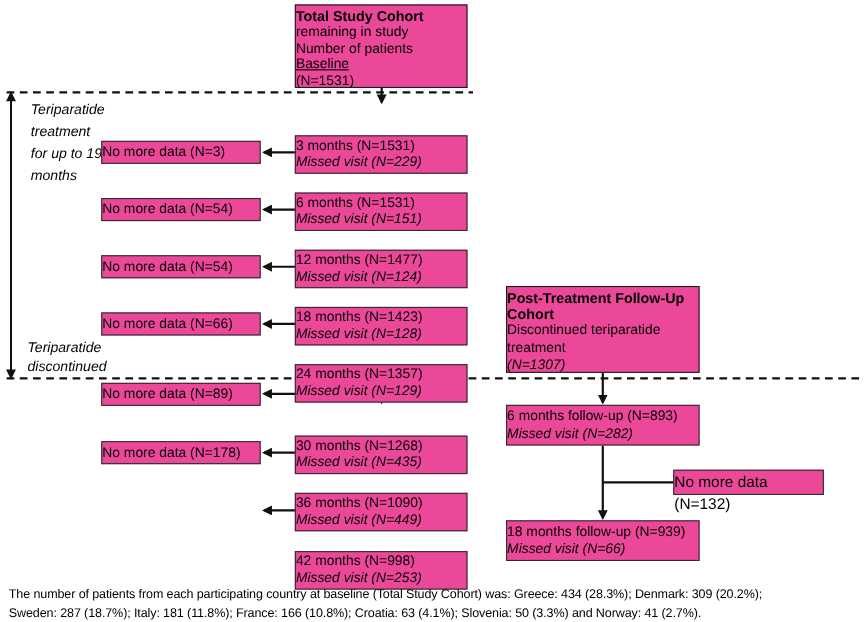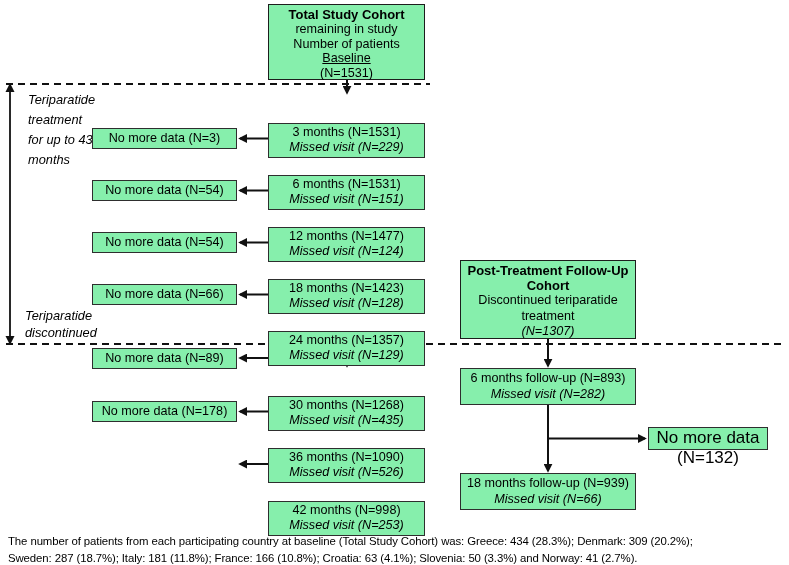--- a/index.html
+++ b/index.html
@@ -2,30 +2,30 @@
 <html><head>
 <meta charset="utf-8">
 <style>
   html,body{margin:0;padding:0;background:#fff;}
   .stage{
     position:relative;width:789px;height:565px;background:#ffffff;
     font-family:"Liberation Sans",sans-serif;color:#000;overflow:hidden;
   }
   svg.conn{position:absolute;left:0;top:0;}
   .box{
-    position:absolute;box-sizing:border-box;background:#86efac;
-    border:1.5px solid #2e2e2e;text-align:center;color:#000;
+    position:absolute;box-sizing:border-box;background:#ec4899;
+    border:1.5px solid #2e2e2e;color:#000;
   }
   
   .tp{left:268px;width:157px;height:35px;font-size:12.6px;line-height:15.4px;padding-top:1px;margin-top:28px;}
   
   .fu{left:460px;width:176px;height:37px;font-size:12.6px;line-height:15.6px;padding-top:2px;}
   
   .nmd{left:92px;width:145px;height:21px;font-size:12.6px;line-height:18px;}
-  .nmd132{left:648px;width:120px;height:23px;font-size:17px;line-height:20px;}
+  .nmd132{left:612px;width:137px;height:23px;font-size:14px;line-height:20px;}
   .cohort-top{font-size:12.6px;line-height:14.4px;padding-top:3px;border-color:#1d1d1d;}
   .cohort-fu{font-size:12.6px;line-height:15.2px;padding-top:2px;border-color:#1d1d1d;}
   .b{font-weight:bold;font-size:13px;}
   .it{font-style:italic;}
   .u{text-decoration:underline;}
   .phase{position:absolute;font-style:italic;font-size:12.8px;color:#000;}
   .footnote{position:absolute;font-size:11.4px;line-height:17px;letter-spacing:-0.1px;white-space:nowrap;color:#000;}
 </style>
 </head>
 <body>
@@ -82,21 +82,21 @@
     <div class="b">Total Study Cohort</div>
     <div>remaining in study</div>
     <div>Number of patients</div>
     <div class="u">Baseline</div>
     <div>(N=1531)</div>
   </div>
 
   <div class="phase" style="left:28px;top:90px;line-height:20px">
     <div>Teriparatide</div>
     <div>treatment</div>
-    <div>for up to 43</div>
+    <div>for up to 19</div>
     <div>months</div>
   </div>
   <div class="phase" style="left:25px;top:308px;line-height:16.5px">
     <div>Teriparatide</div>
     <div>discontinued</div>
   </div>
 
   <div class="box tp" style="top:95px">
     <div>3 months (N=1531)</div>
     <div class="it">Missed visit (N=229)</div>
@@ -116,21 +116,21 @@
   <div class="box tp" style="top:303px">
     <div>24 months (N=1357)</div>
     <div class="it">Missed visit (N=129)</div>
   </div>
   <div class="box tp" style="top:368px">
     <div>30 months (N=1268)</div>
     <div class="it">Missed visit (N=435)</div>
   </div>
   <div class="box tp" style="top:420px">
     <div>36 months (N=1090)</div>
-    <div class="it">Missed visit (N=526)</div>
+    <div class="it">Missed visit (N=449)</div>
   </div>
   <div class="box tp" style="top:473px">
     <div>42 months (N=998)</div>
     <div class="it">Missed visit (N=253)</div>
   </div>
 
   <div class="box nmd" style="top:128px">
     <span>No more data (N=3)</span>
   </div>
   <div class="box nmd" style="top:180px">

